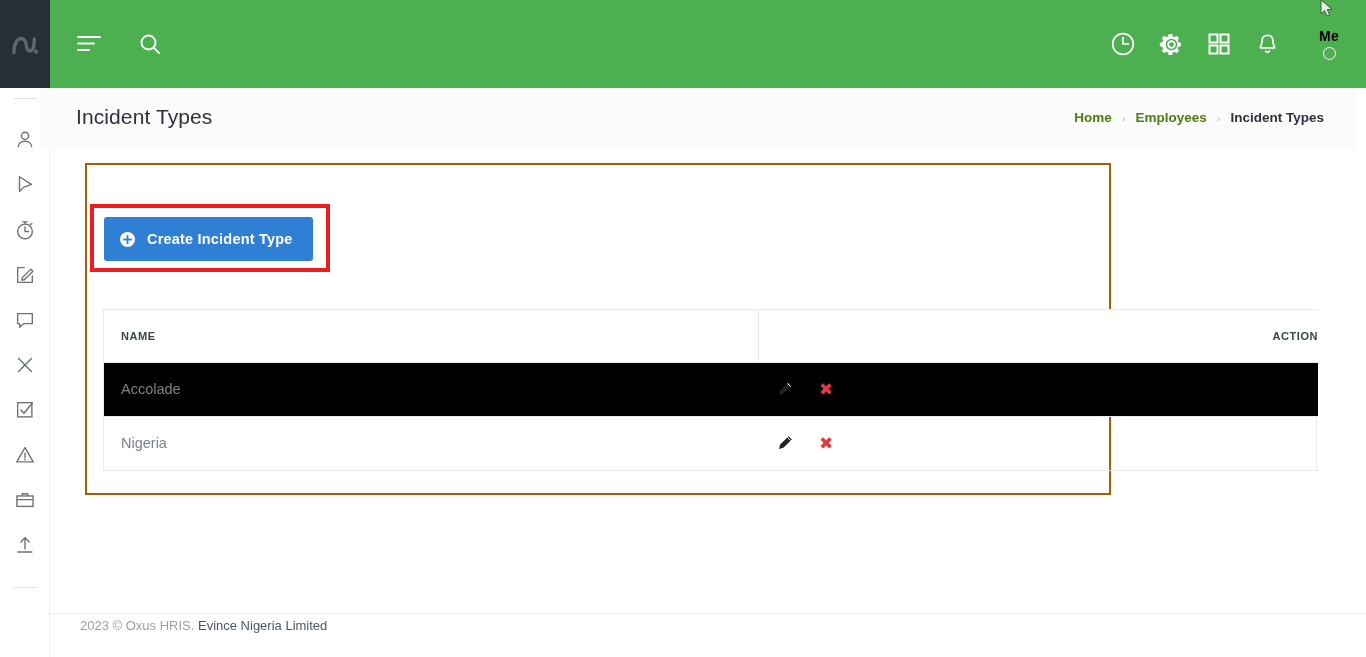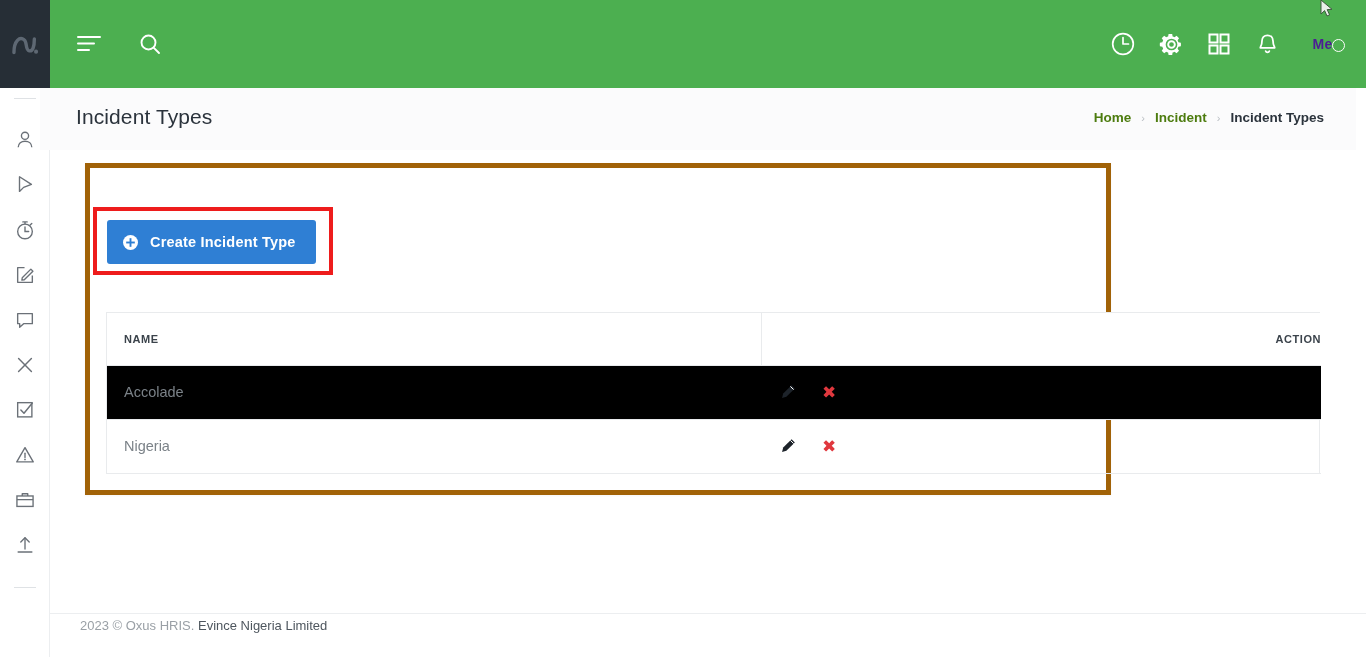--- a/index.html
+++ b/index.html
@@ -31,22 +31,22 @@
     color: #ffffff; cursor: pointer;
   }
   .topbar-right {
     margin-left: auto; display: flex; align-items: center; gap: 14px; padding-right: 14px;
   }
   .tb-icon-r {
     width: 34px; height: 34px; display: flex; align-items: center; justify-content: center;
     color: #ffffff; cursor: pointer;
   }
   .me-block {
-    display: flex; flex-direction: row; align-items: center; justify-content: center;
-    color: #4c1d95; cursor: pointer; width: 46px; margin-left: 8px;
+    display: flex; flex-direction: column; align-items: center; justify-content: center;
+    color: #000000; cursor: pointer; width: 46px; margin-left: 8px;
   }
   .me-label { font-size: 14px; font-weight: 700; line-height: 15px; letter-spacing: .2px; }
   .me-avatar {
     width: 13px; height: 13px; border-radius: 50%;
     border: 1.6px solid #ffffff; margin-top: 3px;
   }
   .cursor-artifact {
     position: absolute; left: 1318px; top: 0px; width: 18px; height: 20px; z-index: 40;
     pointer-events: none;
   }
@@ -84,21 +84,21 @@
   .bc-current { color: #2b333c; font-weight: 600; }
 
   
   .content {
     position: absolute; left: 50px; top: 150px; width: 1316px; height: 463px;
     background: #ffffff;
   }
   .card {
     position: absolute; left: 35px; top: 13px; width: 1026px; height: 332px;
     background: #ffffff;
-    border: 5px solid #a16207;
+    border: 2px solid #a16207;
     box-shadow: 0 1px 2px rgba(0,0,0,.04);
   }
 
   
   .highlight-box {
     position: absolute; left: 3px; top: 39px; width: 240px; height: 68px;
     border: 4px solid #ee1c1c; background: transparent; pointer-events: none; z-index: 5;
   }
 
   .create-btn {
@@ -292,21 +292,21 @@
     </div>
 
     <div class="rail-div bottom"></div>
   </div>
 
   <div class="page-head">
     <div class="page-title">Incident Types</div>
     <div class="breadcrumb">
       <span class="bc-link">Home</span>
       <span class="bc-sep">›</span>
-      <span class="bc-link">Incident</span>
+      <span class="bc-link">Employees</span>
       <span class="bc-sep">›</span>
       <span class="bc-current">Incident Types</span>
     </div>
   </div>
 
   <div class="content">
     <div class="card">
 
       <div class="highlight-box"></div>
 

